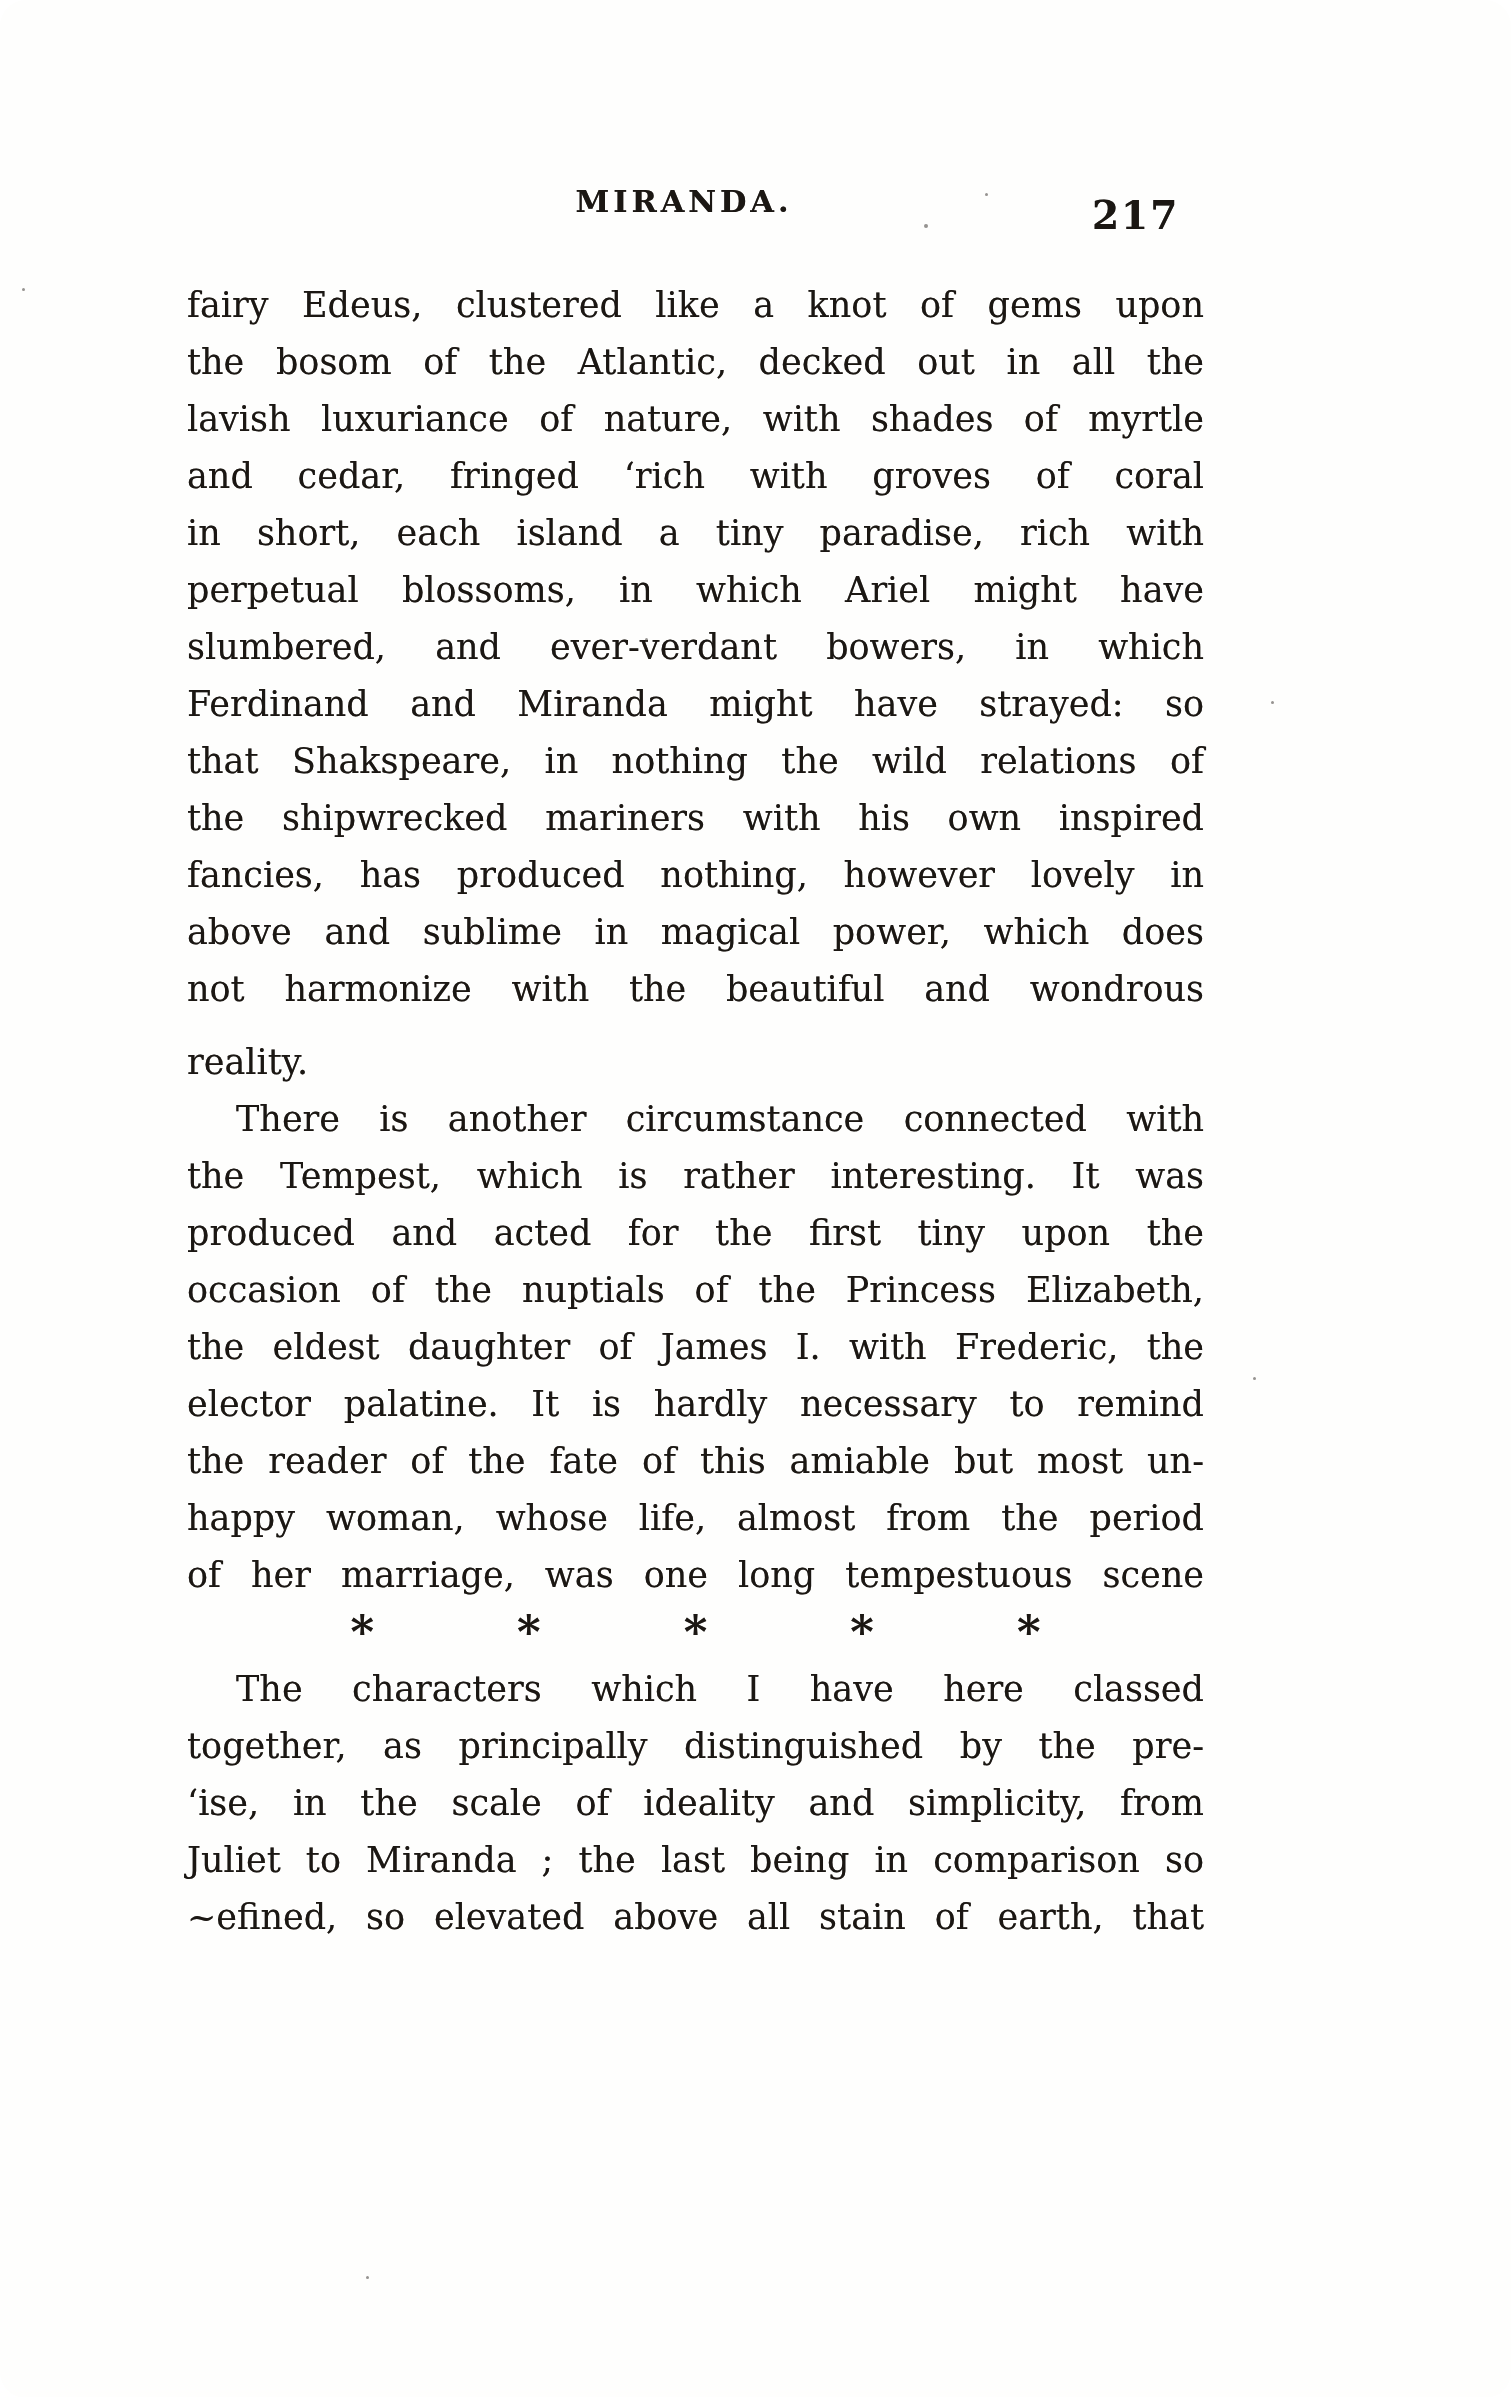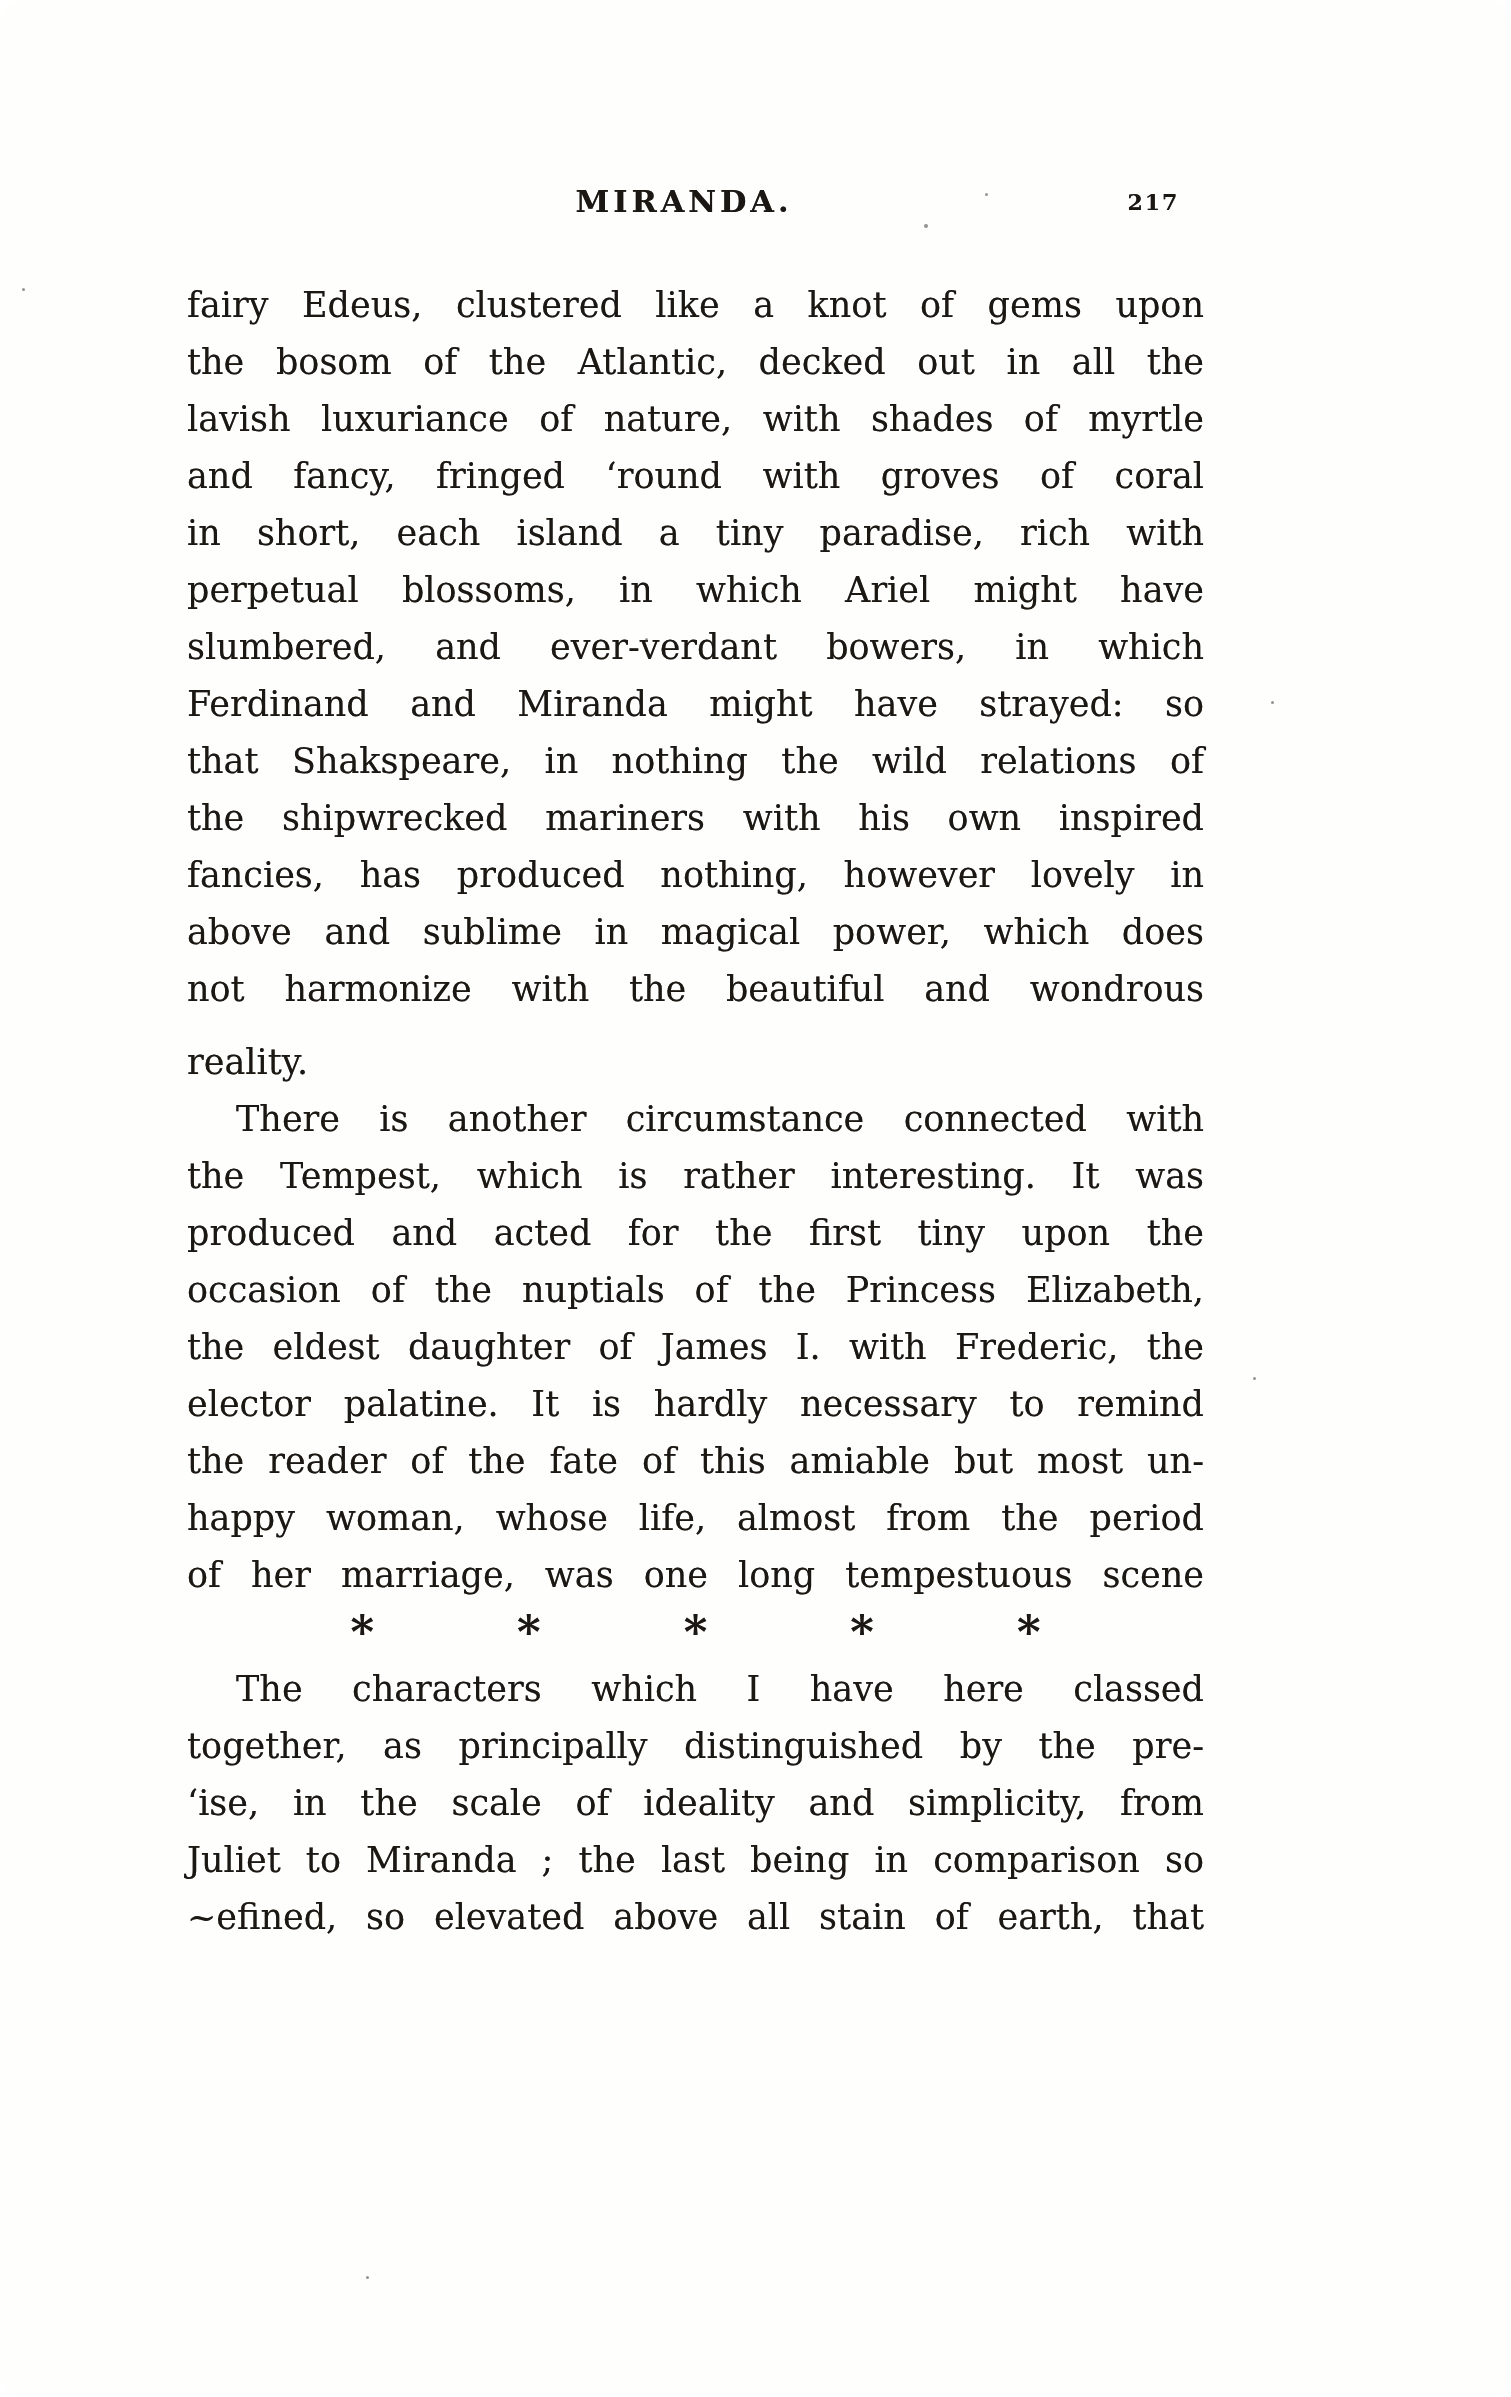--- a/index.html
+++ b/index.html
@@ -33,22 +33,22 @@
     transform: translateX(-50%);
     font-size: 30.5px;
     line-height: 37px;
     letter-spacing: 3.9px;
     white-space: nowrap;
     text-shadow: 0 0 0.6px rgba(20,16,12,0.65);
   }
   .page-number {
     position: absolute;
     right: 24.6px;
-    top: 1px;
-    font-size: 22px;
+    top: 14px;
+    font-size: 39px;
     line-height: 37px;
     letter-spacing: 2px;
     text-shadow: 0 0 0.6px rgba(20,16,12,0.65);
   }
   
   .text-block {
     position: absolute;
     top: 277px;
     left: 187px;
     width: 1017px;
@@ -108,21 +108,21 @@
   <div class="running-head">
     <span class="head-title">MIRANDA.</span>
     <span class="page-number">217</span>
   </div>
 
   <div class="text-block">
     <div class="paragraph">
         <div class="text-line">fairy Edeus, clustered like a knot of gems upon</div>
         <div class="text-line">the bosom of the Atlantic, decked out in all the</div>
         <div class="text-line">lavish luxuriance of nature, with shades of myrtle</div>
-        <div class="text-line">and fancy, fringed ‘round with groves of coral</div>
+        <div class="text-line">and cedar, fringed ‘rich with groves of coral</div>
         <div class="text-line">in short, each island a tiny paradise, rich with</div>
         <div class="text-line">perpetual blossoms, in which Ariel might have</div>
         <div class="text-line">slumbered, and ever-verdant bowers, in which</div>
         <div class="text-line">Ferdinand and Miranda might have strayed: so</div>
         <div class="text-line">that Shakspeare, in nothing the wild relations of</div>
         <div class="text-line">the shipwrecked mariners with his own inspired</div>
         <div class="text-line">fancies, has produced nothing, however lovely in</div>
         <div class="text-line">above and sublime in magical power, which does</div>
         <div class="text-line">not harmonize with the beautiful and wondrous</div>
         <div class="text-line short-last">reality.</div>

